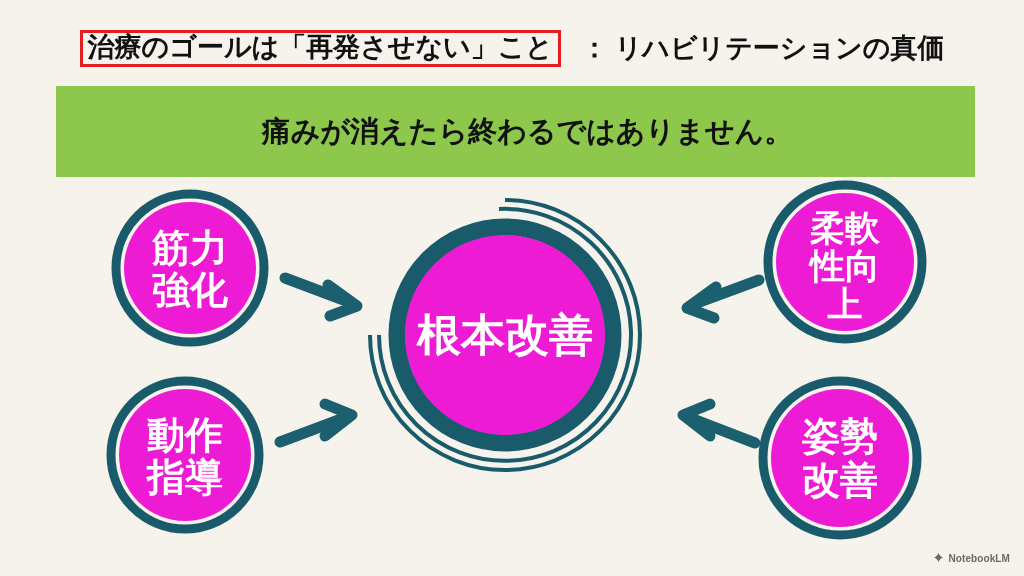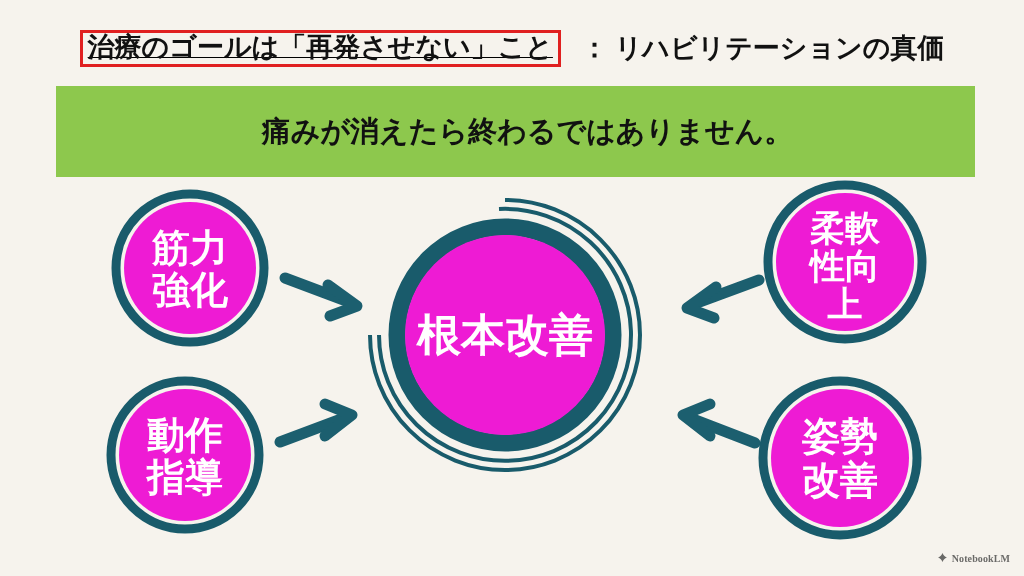--- a/index.html
+++ b/index.html
@@ -26,21 +26,20 @@
     display: flex;
     align-items: center;
     justify-content: center;
   }
   #title-boxed {
     display: inline-block;
     border: 3px solid #e02020;
     padding: 1px 5px 3px 5px;
     box-sizing: border-box;
     line-height: 1.0;
-    text-decoration: underline;
   }
   #title-boxed span,
   #title-tail {
     font-family: "Liberation Serif", "DejaVu Serif", serif;
     font-weight: 700;
     font-size: 27px;
     color: #111111;
     letter-spacing: 0px;
     white-space: nowrap;
   }
@@ -97,21 +96,21 @@
   #watermark {
     position: absolute;
     right: 14px;
     bottom: 9px;
     display: flex;
     align-items: center;
     gap: 4px;
     opacity: 0.75;
   }
   #watermark .wm-text {
-    font-family: Liberation Serif, serif;
+    font-family: Liberation Sans, sans-serif;
     font-size: 10px;
     font-weight: 700;
     color: #3b3b3b;
     letter-spacing: 0.1px;
   }
 </style>
 </head>
 <body>
 
 <div id="slide">

